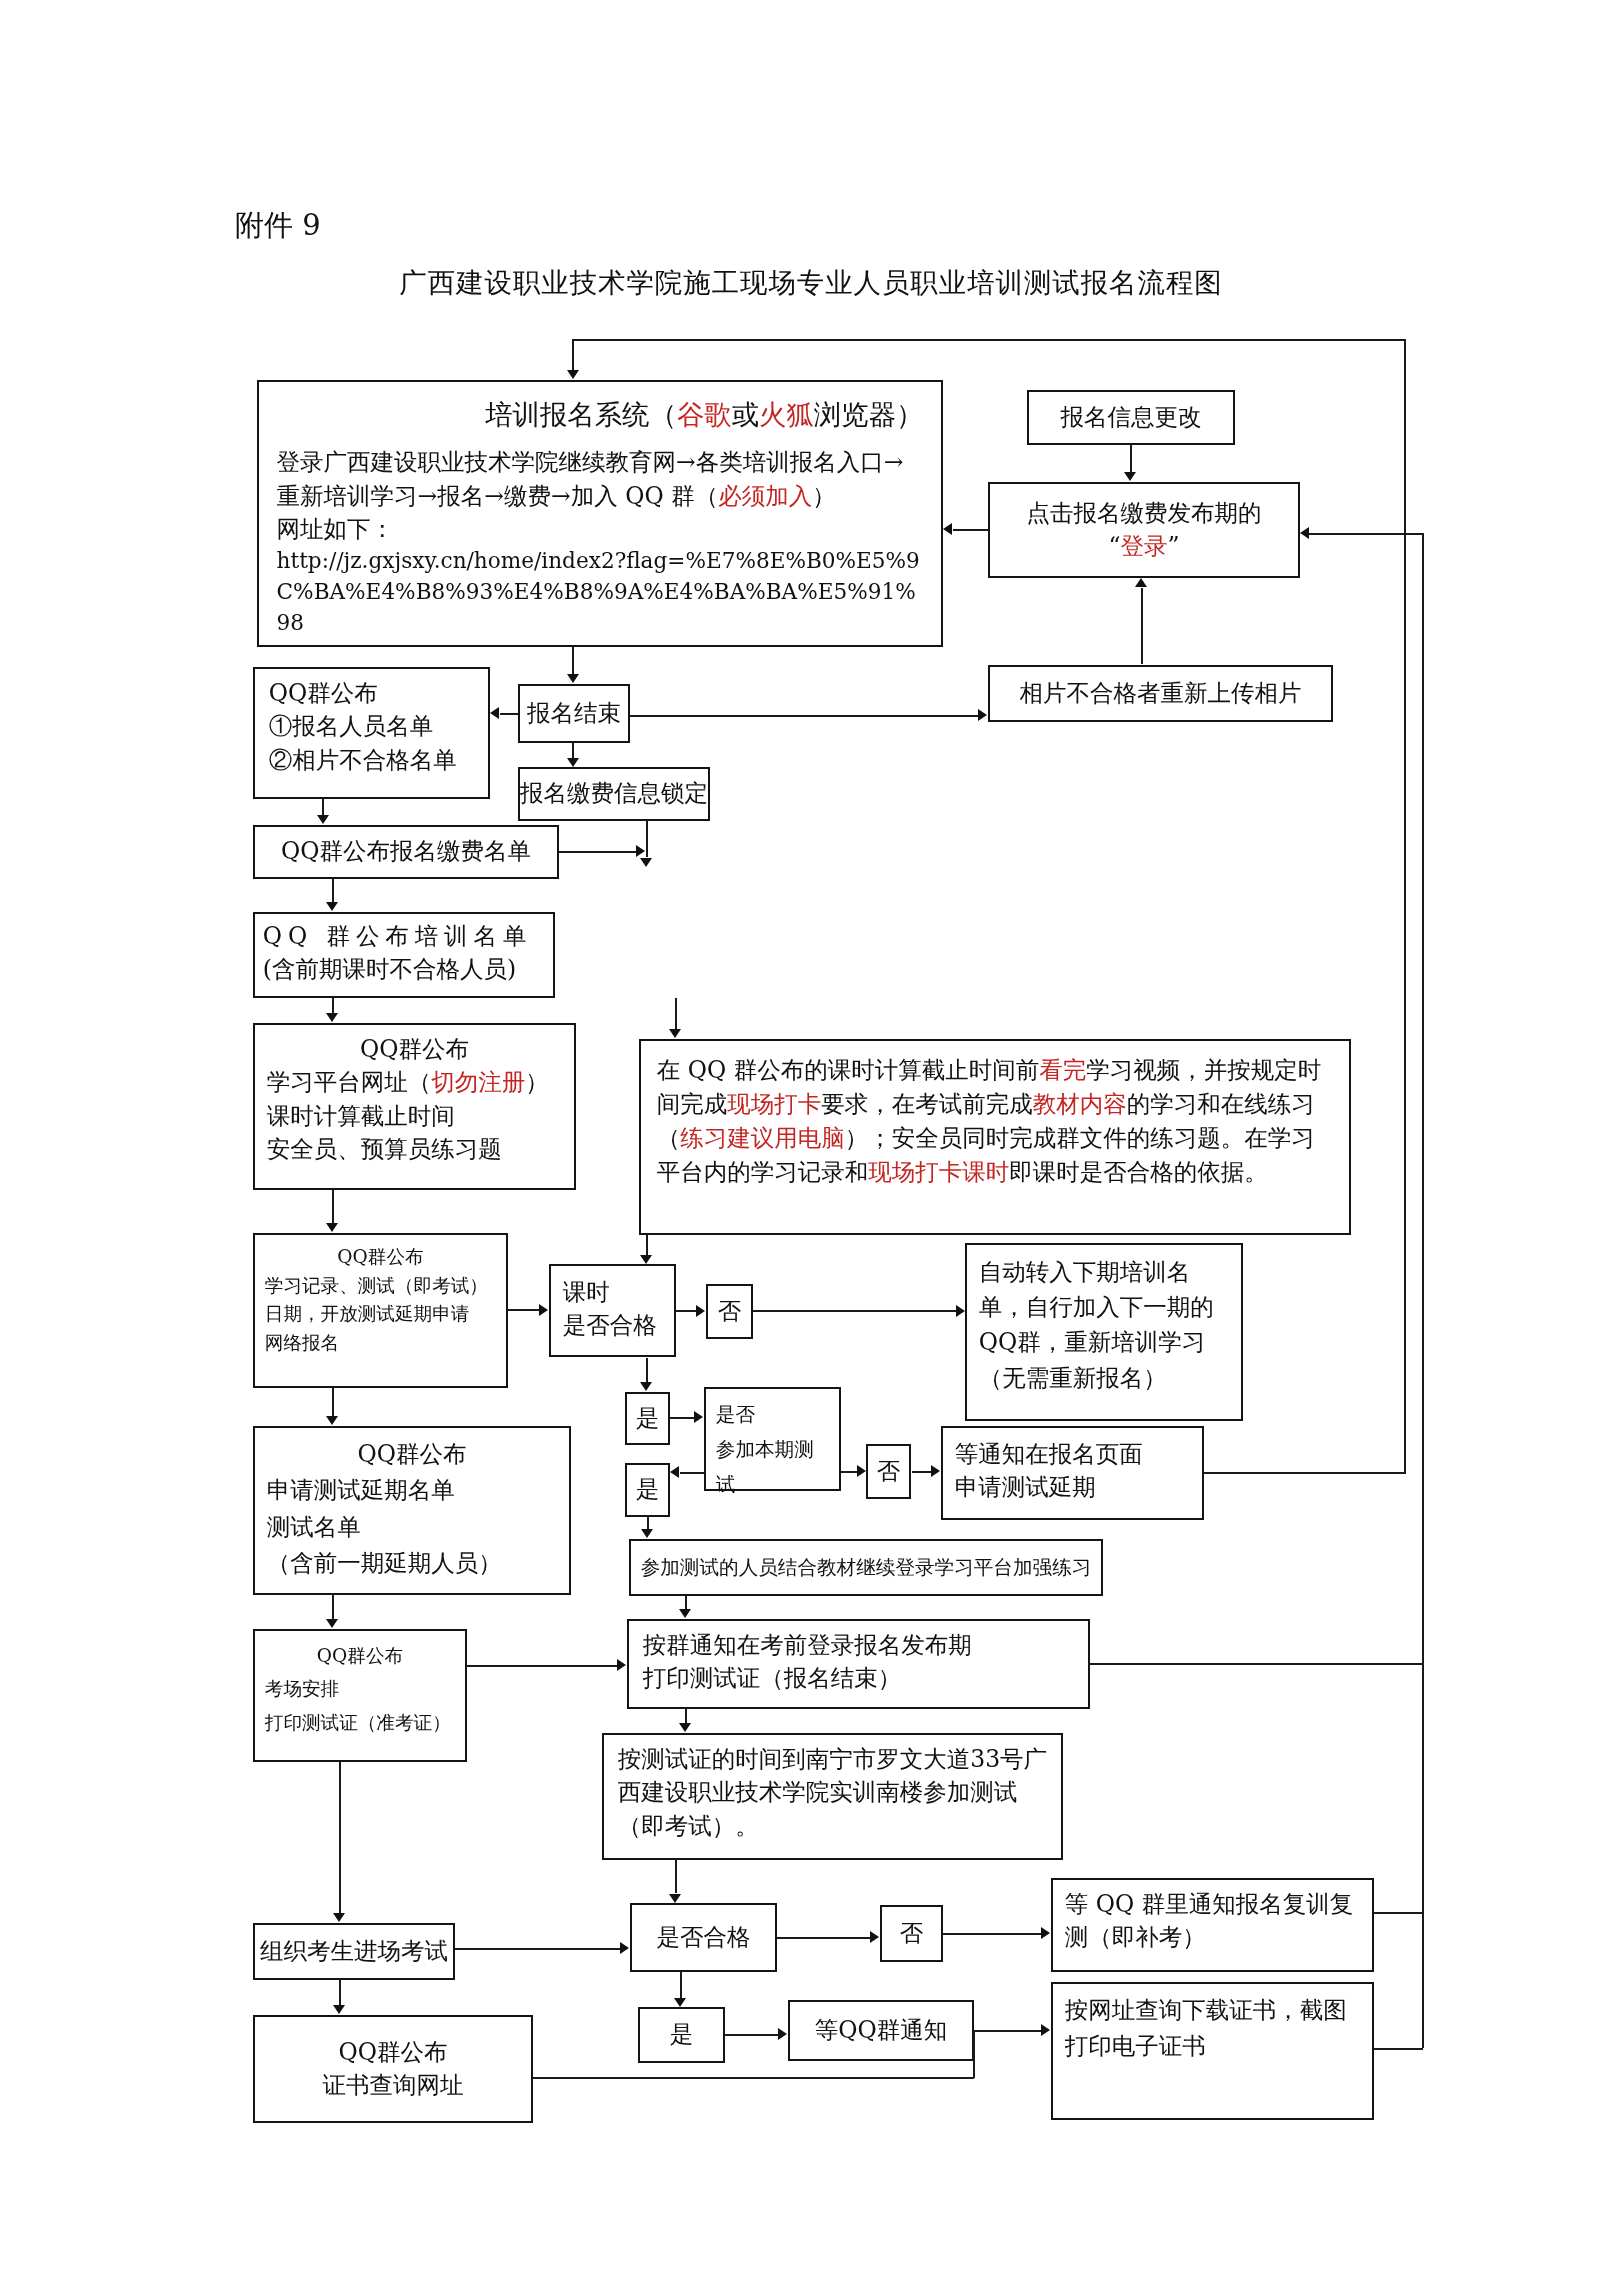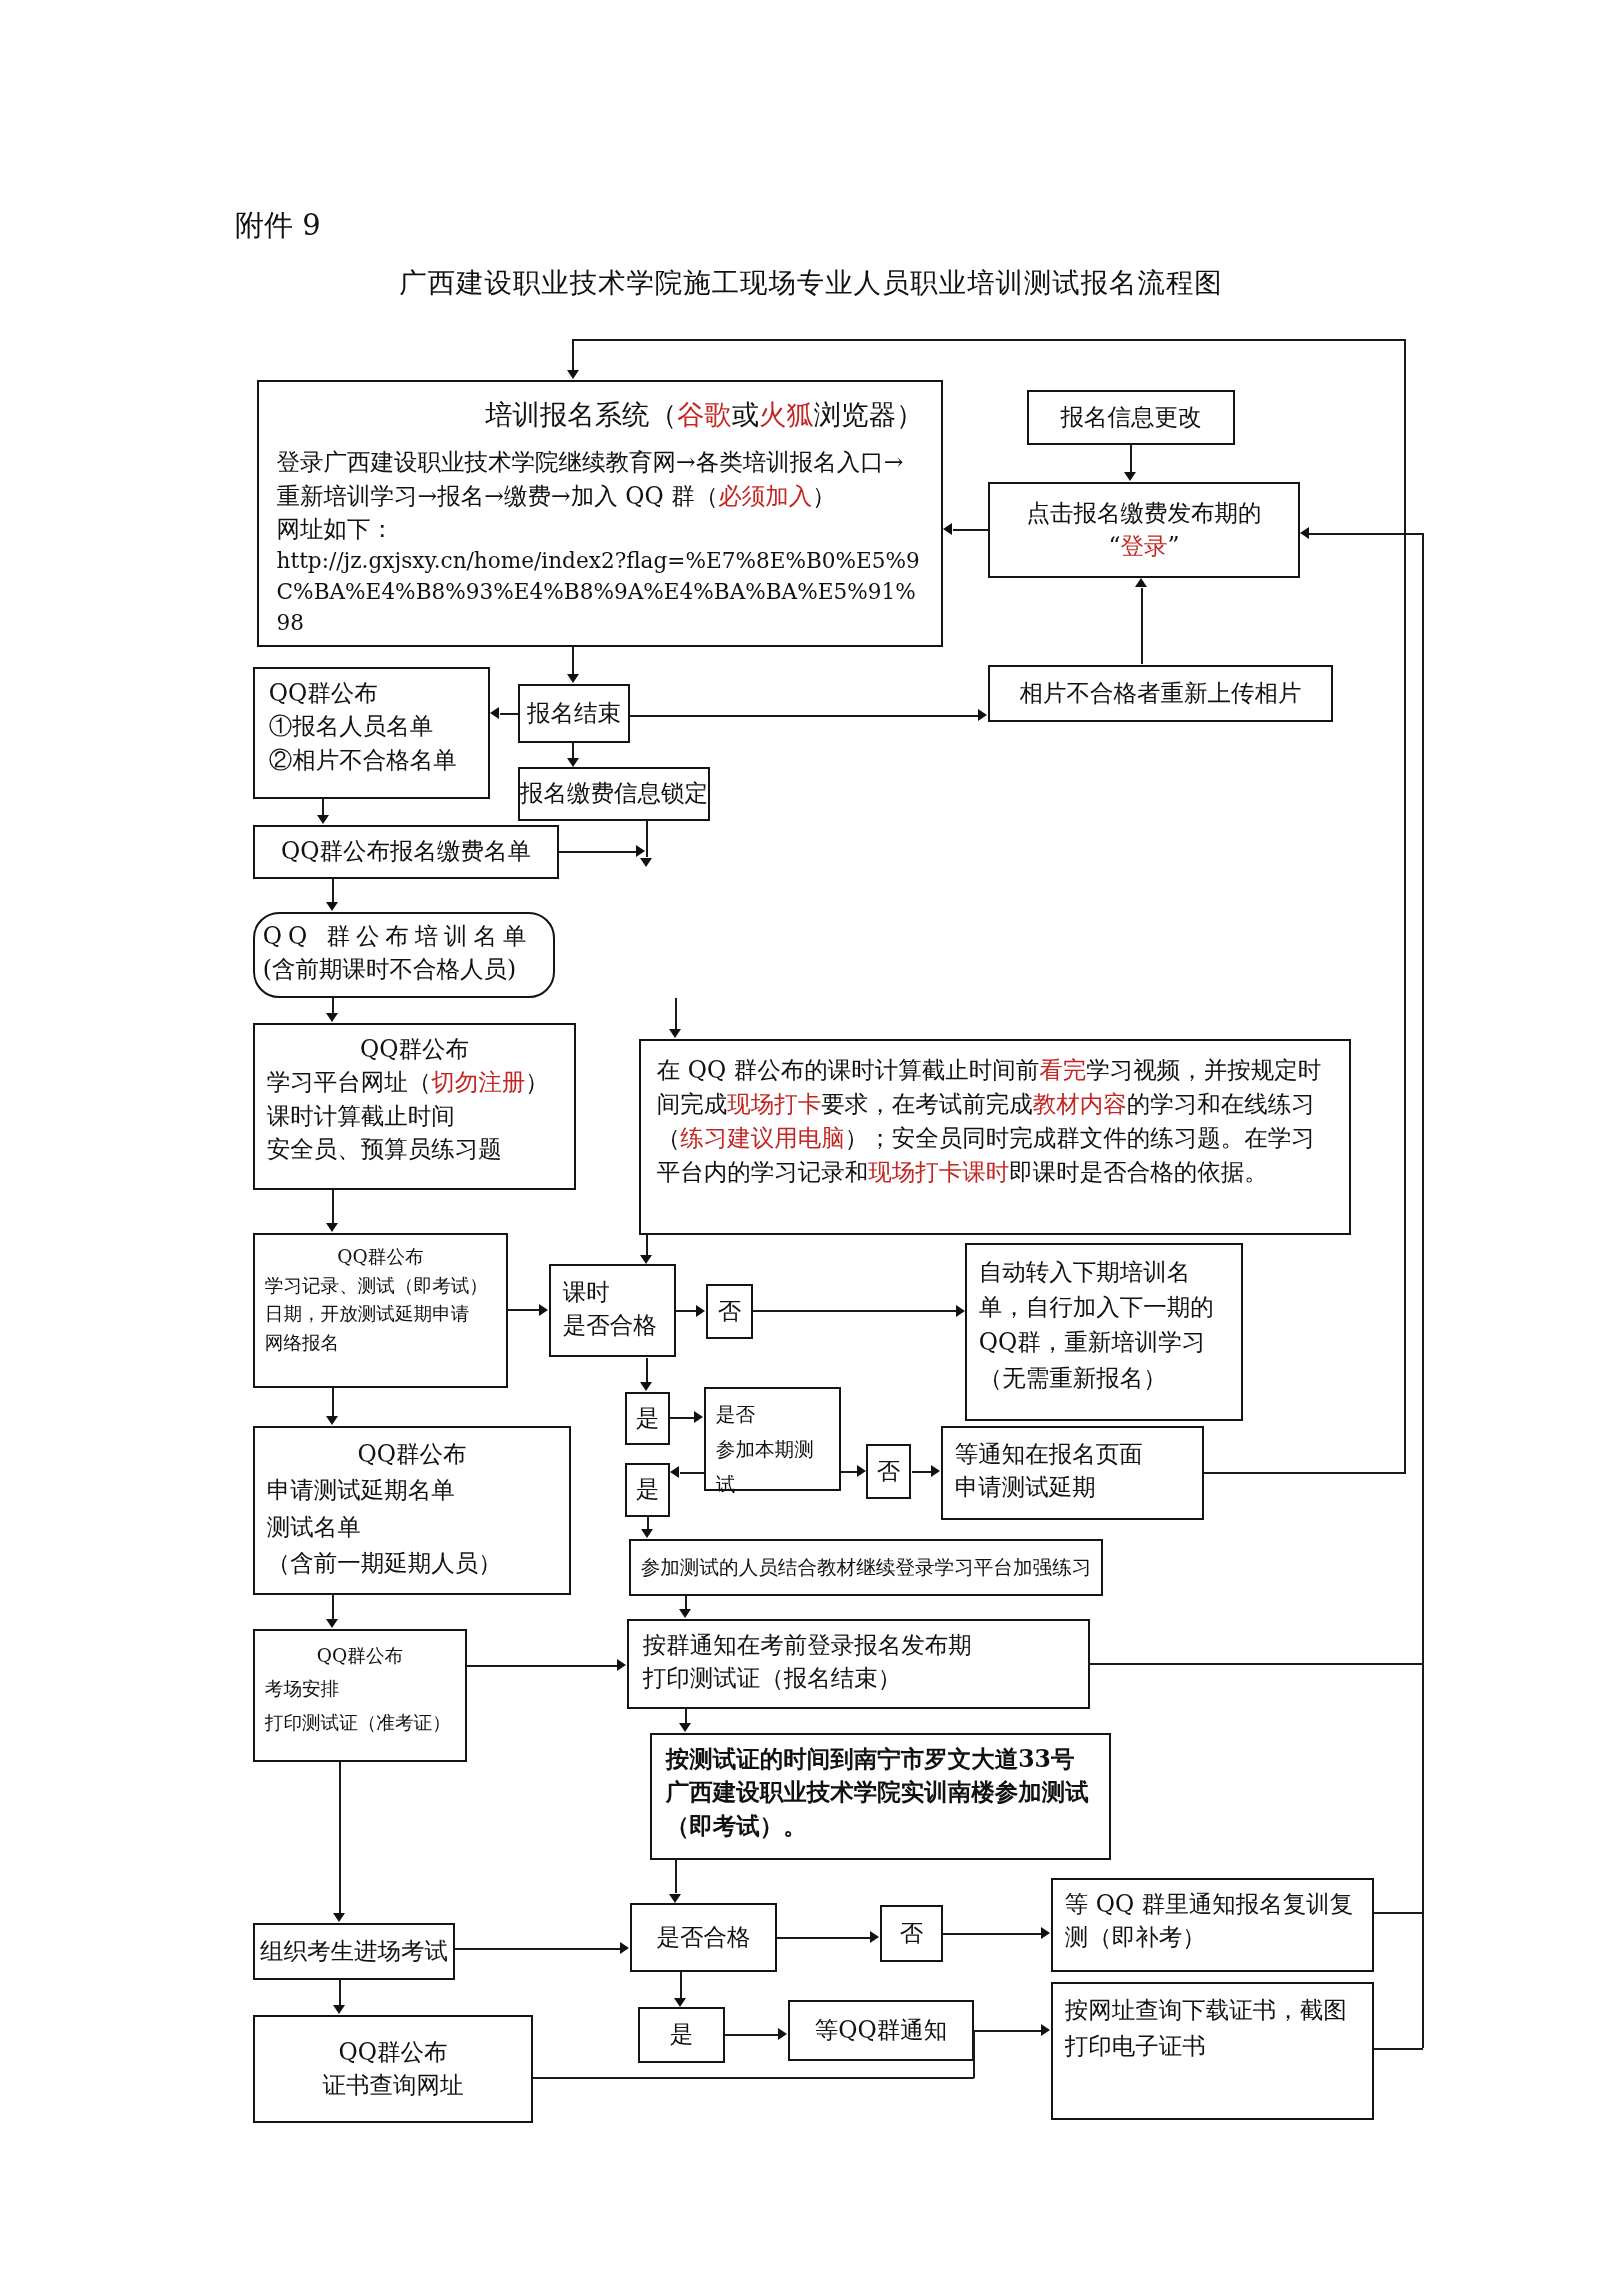--- a/index.html
+++ b/index.html
@@ -67,21 +67,21 @@
   </div>
 
   <div class="box ctr" style="left:518px;top:767px;width:192px;height:54px;">
     <span>报名缴费信息锁定</span>
   </div>
 
   <div class="box ctr" style="left:253px;top:825px;width:306px;height:54px;">
     <span>QQ群公布报名缴费名单</span>
   </div>
 
-  <div class="box" style="left:253px;top:912px;width:302px;height:86px;padding:5.9px 7.8px;border-radius:26px;">
+  <div class="box" style="left:253px;top:912px;width:302px;height:86px;padding:5.9px 7.8px;">
     <span class="ln sp">QQ 群公布培训名单</span>
     <span class="ln">(含前期课时不合格人员)</span>
   </div>
 
 
   <div class="box" style="left:253px;top:1023px;width:323px;height:167px;padding:7.8px 11.8px;">
     <span class="cln">QQ群公布</span>
     <span class="ln"><span>学习平台网址（</span><span class="red">切勿注册</span><span>）</span></span>
     <span class="ln">课时计算截止时间</span>
     <span class="ln">安全员、预算员练习题</span>
@@ -148,21 +148,21 @@
     <span class="cln">QQ群公布</span>
     <span class="ln">考场安排</span>
     <span class="ln">打印测试证（准考证）</span>
   </div>
 
   <div class="box" style="left:627px;top:1619px;width:463px;height:90px;padding:7.8px 13.7px;">
     <span class="ln">按群通知在考前登录报名发布期</span>
     <span class="ln">打印测试证（报名结束）</span>
   </div>
 
-  <div class="box" style="left:650px;top:1733px;width:461px;height:127px;padding:7.8px 13.7px;font-weight:bold;">
+  <div class="box" style="left:602px;top:1733px;width:461px;height:127px;padding:7.8px 13.7px;">
     <span>按测试证的时间到南宁市罗文大道33号广西建设职业技术学院实训南楼参加测试（即考试）。</span>
   </div>
 
   <div class="box ctr" style="left:253px;top:1923px;width:202px;height:57px;">
     <span>组织考生进场考试</span>
   </div>
 
   <div class="box ctr" style="left:630px;top:1903px;width:147px;height:69px;">
     <span>是否合格</span>
   </div>

